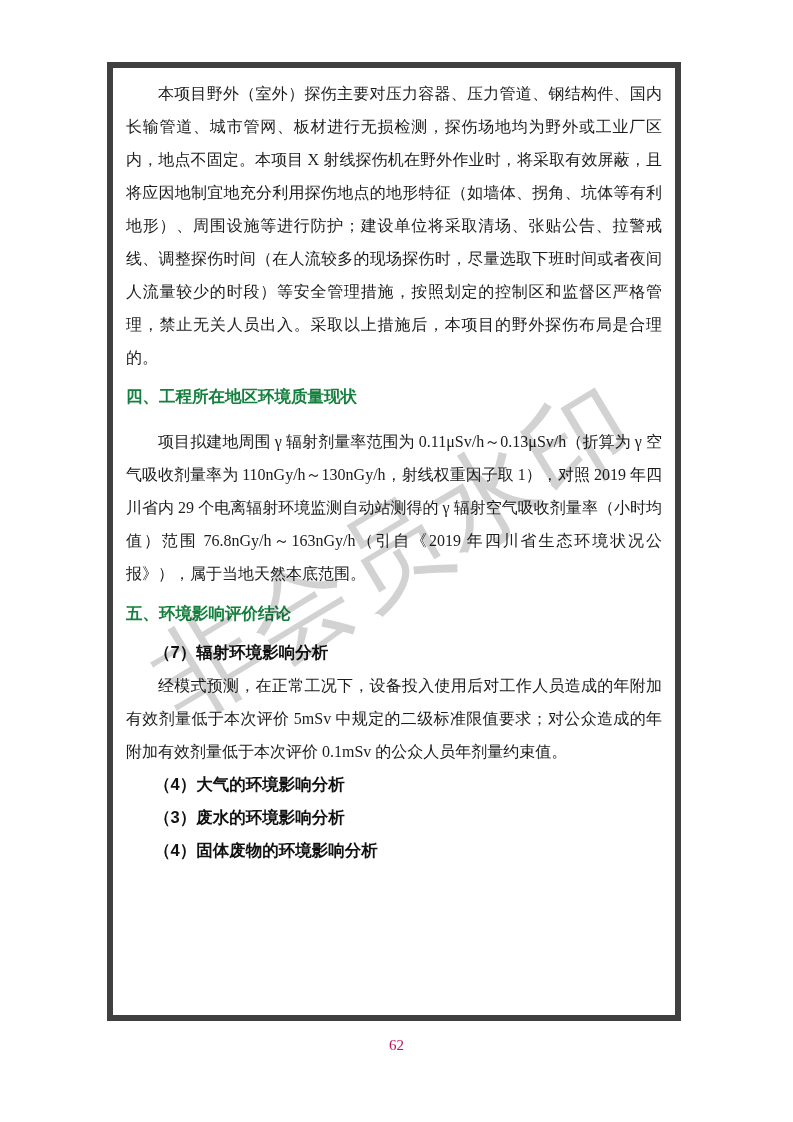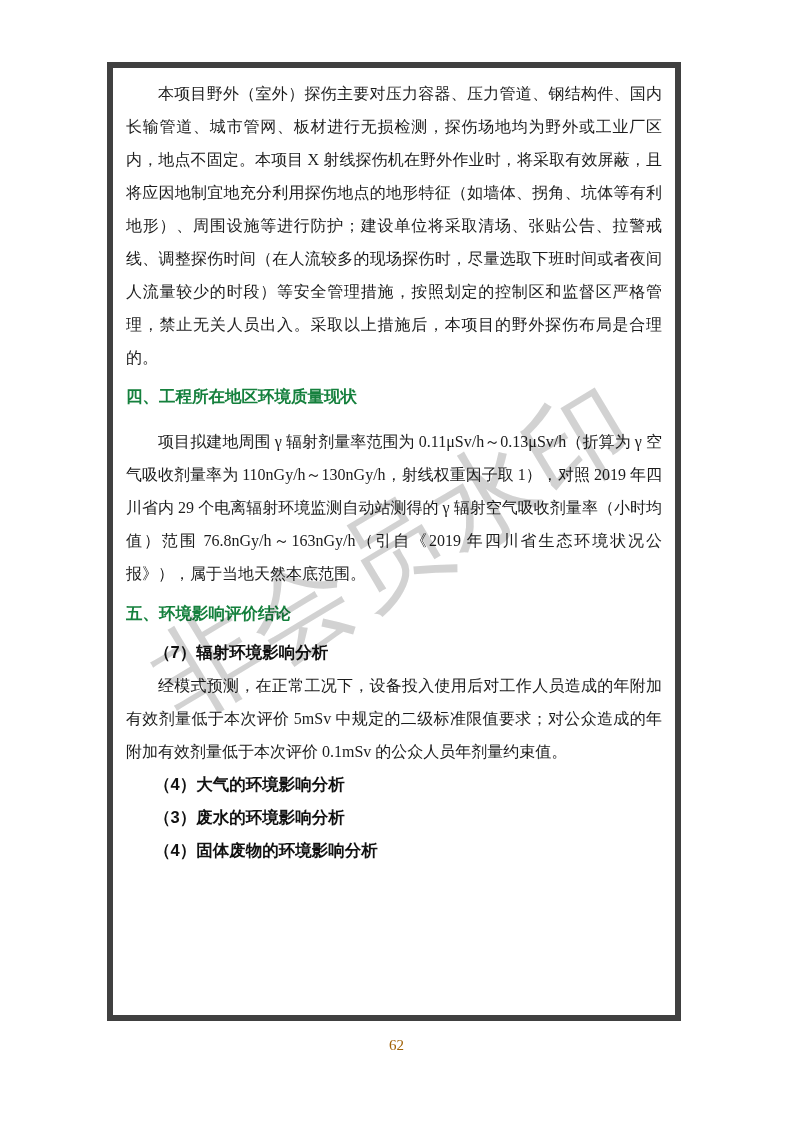--- a/index.html
+++ b/index.html
@@ -57,21 +57,21 @@
     z-index: 3;
     pointer-events: none;
     mix-blend-mode: multiply;
   }
   .page-footer {
     position: absolute;
     left: 0; top: 1037px;
     width: 793px;
     text-align: center;
     font-size: 15px;
-    color: #a16207;
+    color: #be185d;
     z-index: 1;
   }
 </style>
 </head>
 <body>
 
 <div class="doc-frame body-text">
   <p class="para">本项目野外（室外）探伤主要对压力容器、压力管道、钢结构件、国内长输管道、城市管网、板材进行无损检测，探伤场地均为野外或工业厂区内，地点不固定。本项目 X 射线探伤机在野外作业时，将采取有效屏蔽，且将应因地制宜地充分利用探伤地点的地形特征（如墙体、拐角、坑体等有利地形）、周围设施等进行防护；建设单位将采取清场、张贴公告、拉警戒线、调整探伤时间（在人流较多的现场探伤时，尽量选取下班时间或者夜间人流量较少的时段）等安全管理措施，按照划定的控制区和监督区严格管理，禁止无关人员出入。采取以上措施后，本项目的野外探伤布局是合理的。</p>
 
   <p class="h-major mt6">四、工程所在地区环境质量现状</p>

